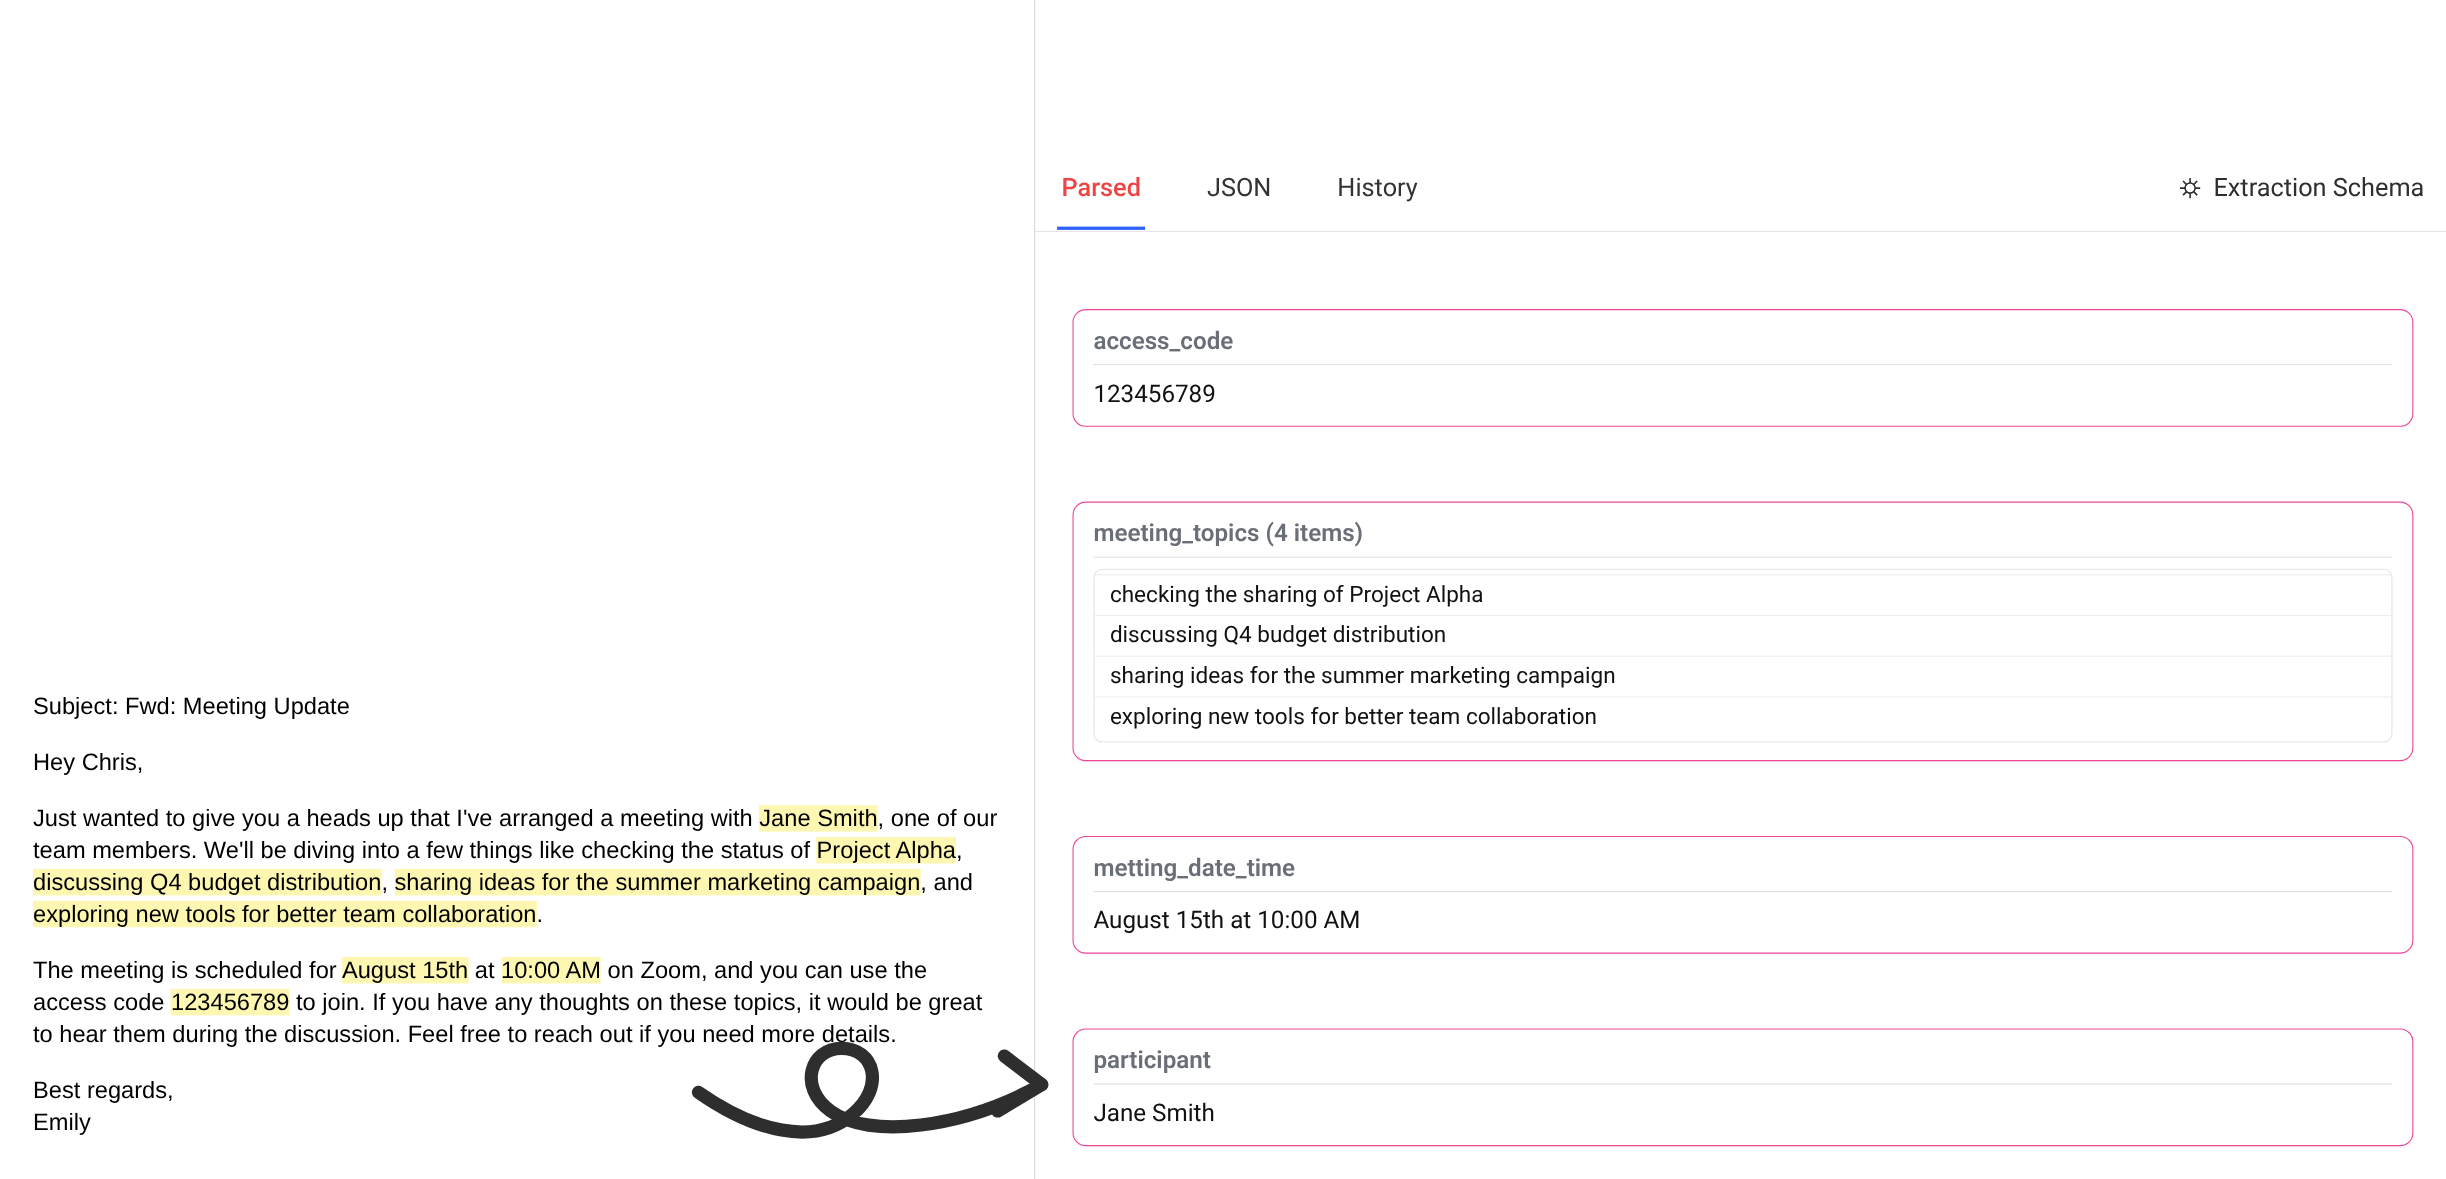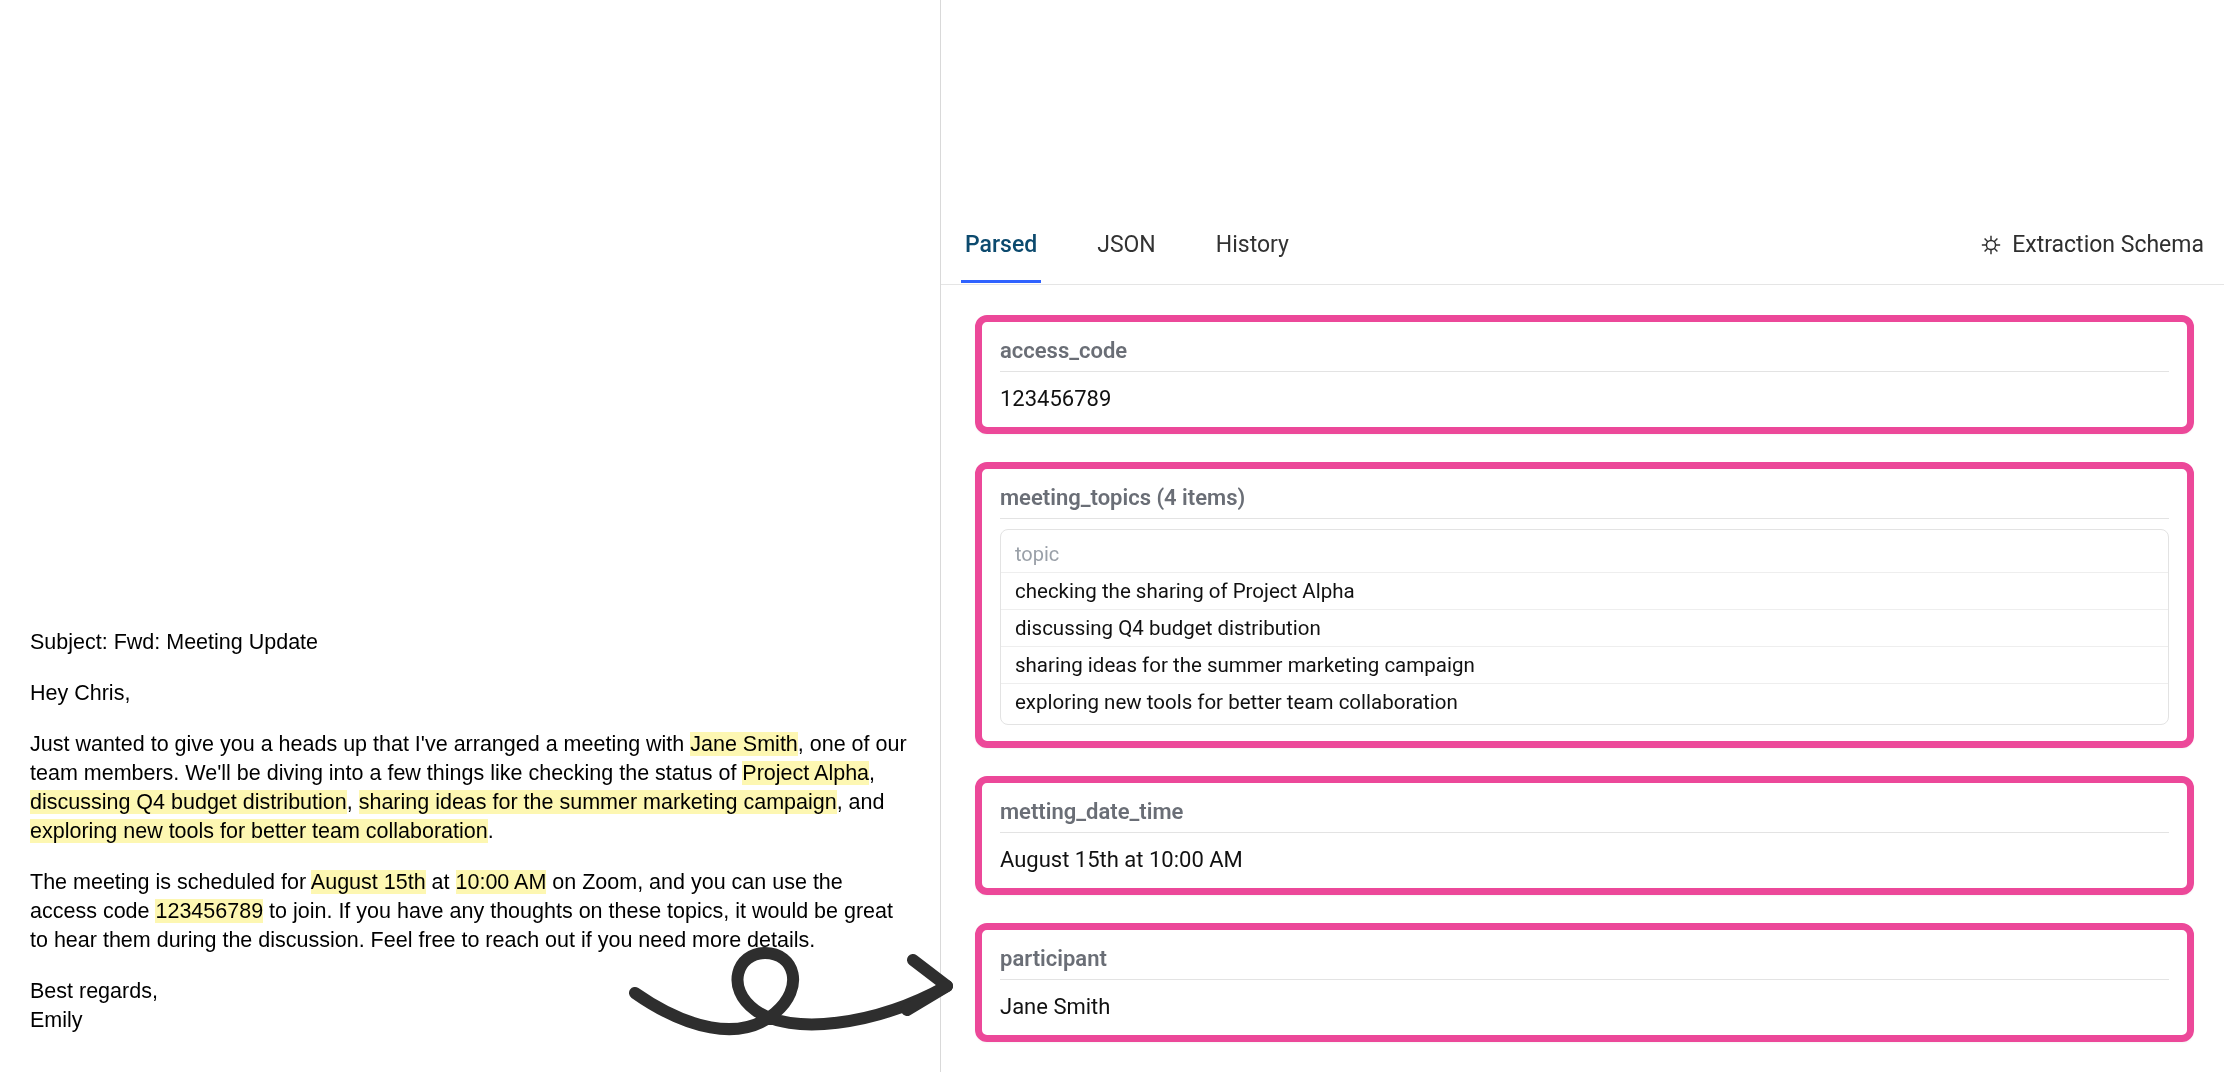--- a/index.html
+++ b/index.html
@@ -18,31 +18,31 @@
   
   mark.hl{background:#fdf7b2;color:inherit;padding:0;}
 
   
   .arrow{position:absolute;left:625px;top:305px;width:340px;height:150px;}
 
   
   .tabs{display:flex;align-items:center;height:80px;border-bottom:1px solid #e5e5e5;
     padding:0 20px;box-sizing:border-box;gap:52px;}
   .tab{font-size:23px;color:#333;cursor:pointer;position:relative;padding:24px 4px;}
-  .tab.active{color:#0c4a6e;font-weight:500;}
+  .tab.active{color:#ef4444;font-weight:500;}
   .tab.active::after{content:"";position:absolute;left:0;right:0;bottom:-1px;height:3px;
     background:#2f62ff;}
   .tabs .spacer{flex:1;}
   .schema-link{display:flex;align-items:center;gap:10px;font-size:23px;color:#2f2f2f;
     cursor:pointer;}
 
   
   .cards{padding:30px 30px 30px 34px;display:flex;flex-direction:column;gap:28px;overflow:auto;}
-  .card{border:7px solid #ec4899;border-radius:12px;
-    box-shadow:0 1px 2px rgba(0,0,0,0.04);padding:12px 18px 16px;}
+  .card{border:1px solid #ec4899;border-radius:12px;
+    box-shadow:0 1px 2px rgba(0,0,0,0.04);padding:12px 18px 16px;margin-top:40px;}
   .card-head{color:#6a6e76;font-weight:600;font-size:22px;padding:4px 0 8px;
     border-bottom:1px solid #e3e3e3;}
   .card-val{font-size:22px;padding-top:14px;color:#111;}
 
   
   .subhead{color:#9aa0a8;font-size:20px;padding:8px 0 6px 14px;}
   .subwrap{border:1px solid #e3e3e3;border-radius:8px;margin-top:10px;padding:4px 0;}
   .row{font-size:20.5px;color:#111;padding:6px 14px;border-top:1px solid #eee;}
   .row.first{border-top:1px solid #eee;}
 </style>
@@ -99,21 +99,20 @@
     <div class="cards">
 
       <div class="card">
         <div class="card-head">access_code</div>
         <div class="card-val">123456789</div>
       </div>
 
       <div class="card">
         <div class="card-head">meeting_topics (4 items)</div>
         <div class="subwrap">
-          <div class="subhead">topic</div>
           <div class="row first">checking the sharing of Project Alpha</div>
           <div class="row">discussing Q4 budget distribution</div>
           <div class="row">sharing ideas for the summer marketing campaign</div>
           <div class="row">exploring new tools for better team collaboration</div>
         </div>
       </div>
 
       <div class="card">
         <div class="card-head">metting_date_time</div>
         <div class="card-val">August 15th at 10:00 AM</div>

